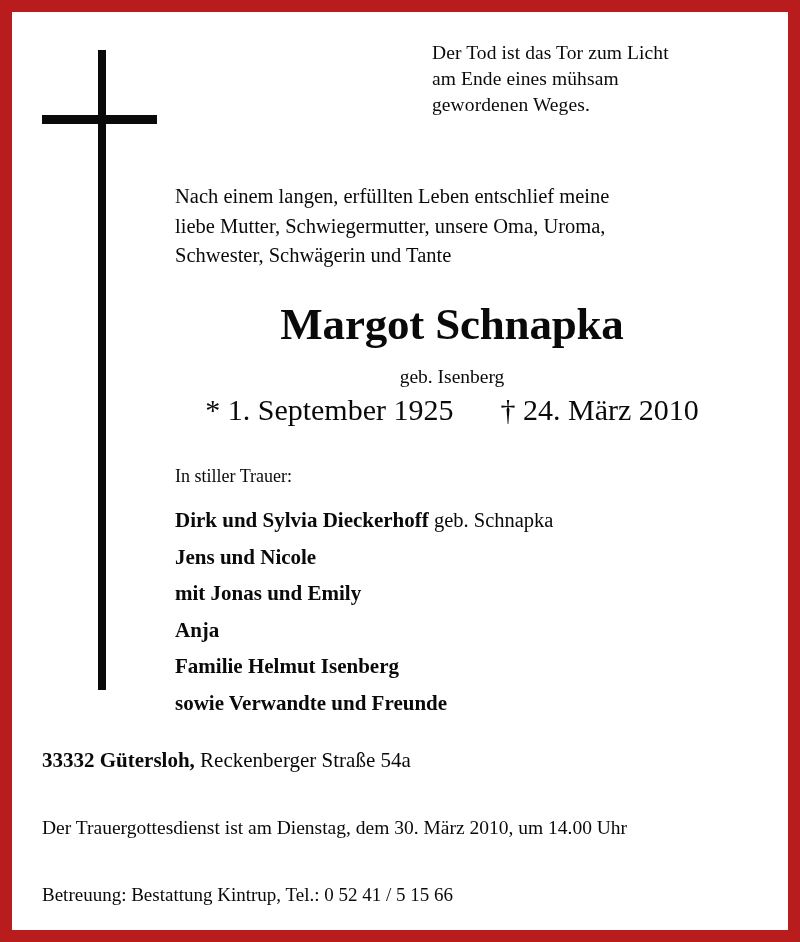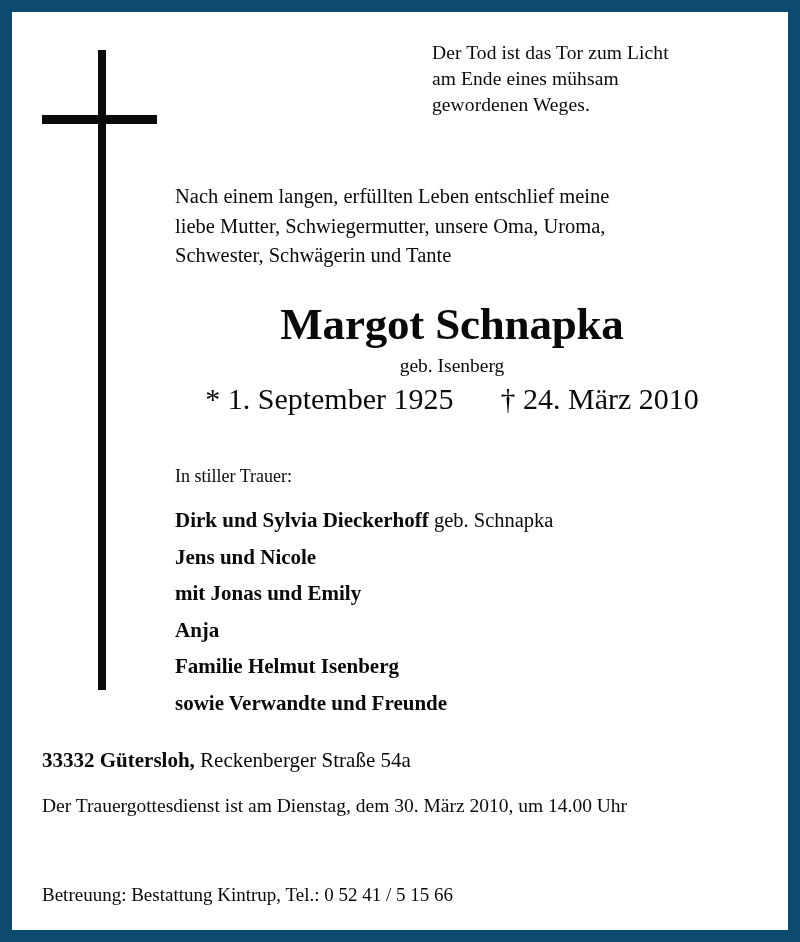--- a/index.html
+++ b/index.html
@@ -15,21 +15,21 @@
     font-family: "Liberation Serif", "DejaVu Serif", serif;
     color: #0a0a0a;
     overflow: hidden;
   }
 
   
   #notice {
     position: relative;
     width: 800px;
     height: 942px;
-    background: #0c4a6e;
+    background: #b91c1c;
     padding: 12px;
   }
   #paper {
     position: relative;
     width: 776px;
     height: 918px;
     background: #ffffff;
     overflow: hidden;
   }
 
@@ -101,21 +101,21 @@
   }
   #deceased-name {
     font-size: 45px;
     font-weight: bold;
     line-height: 52px;
     letter-spacing: -0.2px;
   }
   #maiden-name {
     font-size: 19.5px;
     line-height: 26px;
-    margin-top: 3px;
+    margin-top: 14px;
   }
   #dates-line {
     font-size: 30px;
     line-height: 30px;
     margin-top: 5px;
   }
   #dates-line .date-gap { display: inline-block; width: 32px; }
 
   
   #mourners {
@@ -153,21 +153,21 @@
     font-weight: bold;
   }
   #address-line .street {
     font-weight: normal;
   }
 
   
   #service {
     position: absolute;
     left: 30px;
-    top: 780px;
+    top: 802px;
     width: 730px;
     font-size: 19.5px;
     line-height: 27px;
   }
   .service-line { white-space: nowrap; }
 
   #undertaker {
     position: absolute;
     left: 30px;
     top: 870px;

